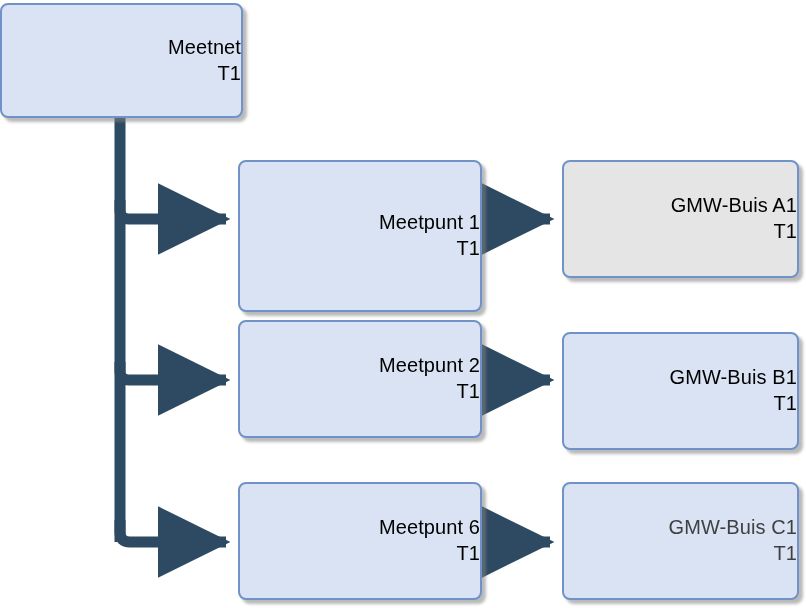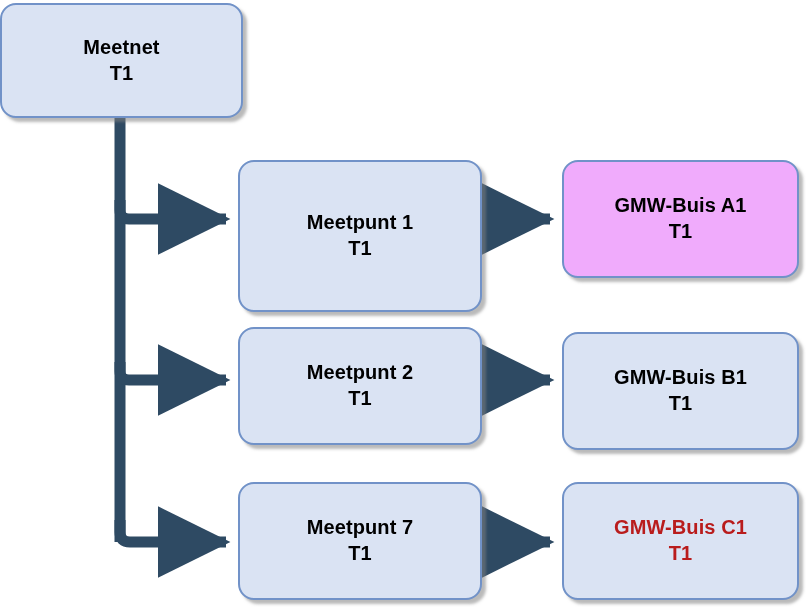--- a/index.html
+++ b/index.html
@@ -23,28 +23,28 @@
     top: 0;
     width: 806px;
     height: 608px;
     pointer-events: none;
   }
   .node {
     position: absolute;
     box-sizing: border-box;
     background: #dae3f3;
     border: 2px solid #7192c8;
-    border-radius: 16px;
+    border-radius: 8px;
     box-shadow: 4px 4px 3px rgba(130,130,130,0.55);
     display: flex;
     flex-direction: column;
-    align-items: center;
+    align-items: flex-end;
     justify-content: center;
     color: #000000;
-    font-weight: bold;
+    font-weight: normal;
     font-size: 20px;
     line-height: 1.28;
     text-align: center;
     letter-spacing: 0.1px;
     z-index: 2;
   }
   .node .label-main,
   .node .label-sub {
     display: block;
     white-space: nowrap;
@@ -80,38 +80,38 @@
   <div class="node" style="left: 0px; top: 3px; width: 243px; height: 115px; background: rgb(218, 227, 243); border-color: rgb(113, 146, 200); color: rgb(0, 0, 0);">
     <span class="label-main">Meetnet</span>
     <span class="label-sub">T1</span>
   </div>
 
   <div class="node" style="left: 238px; top: 160px; width: 244px; height: 152px; background: rgb(218, 227, 243); border-color: rgb(113, 146, 200); color: rgb(0, 0, 0);">
     <span class="label-main">Meetpunt 1</span>
     <span class="label-sub">T1</span>
   </div>
 
-  <div class="node" style="left: 562px; top: 160px; width: 237px; height: 118px; background: #f0abfc; border-color: rgb(113, 146, 200); color: rgb(0, 0, 0);">
+  <div class="node" style="left: 562px; top: 160px; width: 237px; height: 118px; background: #e5e5e5; border-color: rgb(113, 146, 200); color: rgb(0, 0, 0);">
     <span class="label-main">GMW-Buis A1</span>
     <span class="label-sub">T1</span>
   </div>
 
-  <div class="node" style="left: 238px; top: 320px; width: 244px; height: 118px; background: rgb(218, 227, 243); border-color: rgb(113, 146, 200); color: rgb(0, 0, 0); margin-top: 7px;">
+  <div class="node" style="left: 238px; top: 320px; width: 244px; height: 118px; background: rgb(218, 227, 243); border-color: rgb(113, 146, 200); color: rgb(0, 0, 0);">
     <span class="label-main">Meetpunt 2</span>
     <span class="label-sub">T1</span>
   </div>
 
   <div class="node" style="left: 562px; top: 320px; width: 237px; height: 118px; background: rgb(218, 227, 243); border-color: rgb(113, 146, 200); color: rgb(0, 0, 0); margin-top: 12px;">
     <span class="label-main">GMW-Buis B1</span>
     <span class="label-sub">T1</span>
   </div>
 
   <div class="node" style="left: 238px; top: 482px; width: 244px; height: 118px; background: rgb(218, 227, 243); border-color: rgb(113, 146, 200); color: rgb(0, 0, 0);">
-    <span class="label-main">Meetpunt 7</span>
+    <span class="label-main">Meetpunt 6</span>
     <span class="label-sub">T1</span>
   </div>
 
-  <div class="node" style="left: 562px; top: 482px; width: 237px; height: 118px; background: rgb(218, 227, 243); border-color: rgb(113, 146, 200); color: #b91c1c;">
+  <div class="node" style="left: 562px; top: 482px; width: 237px; height: 118px; background: rgb(218, 227, 243); border-color: rgb(113, 146, 200); color: #404040;">
     <span class="label-main">GMW-Buis C1</span>
     <span class="label-sub">T1</span>
   </div>
 
 </div>
 
 </body></html>

